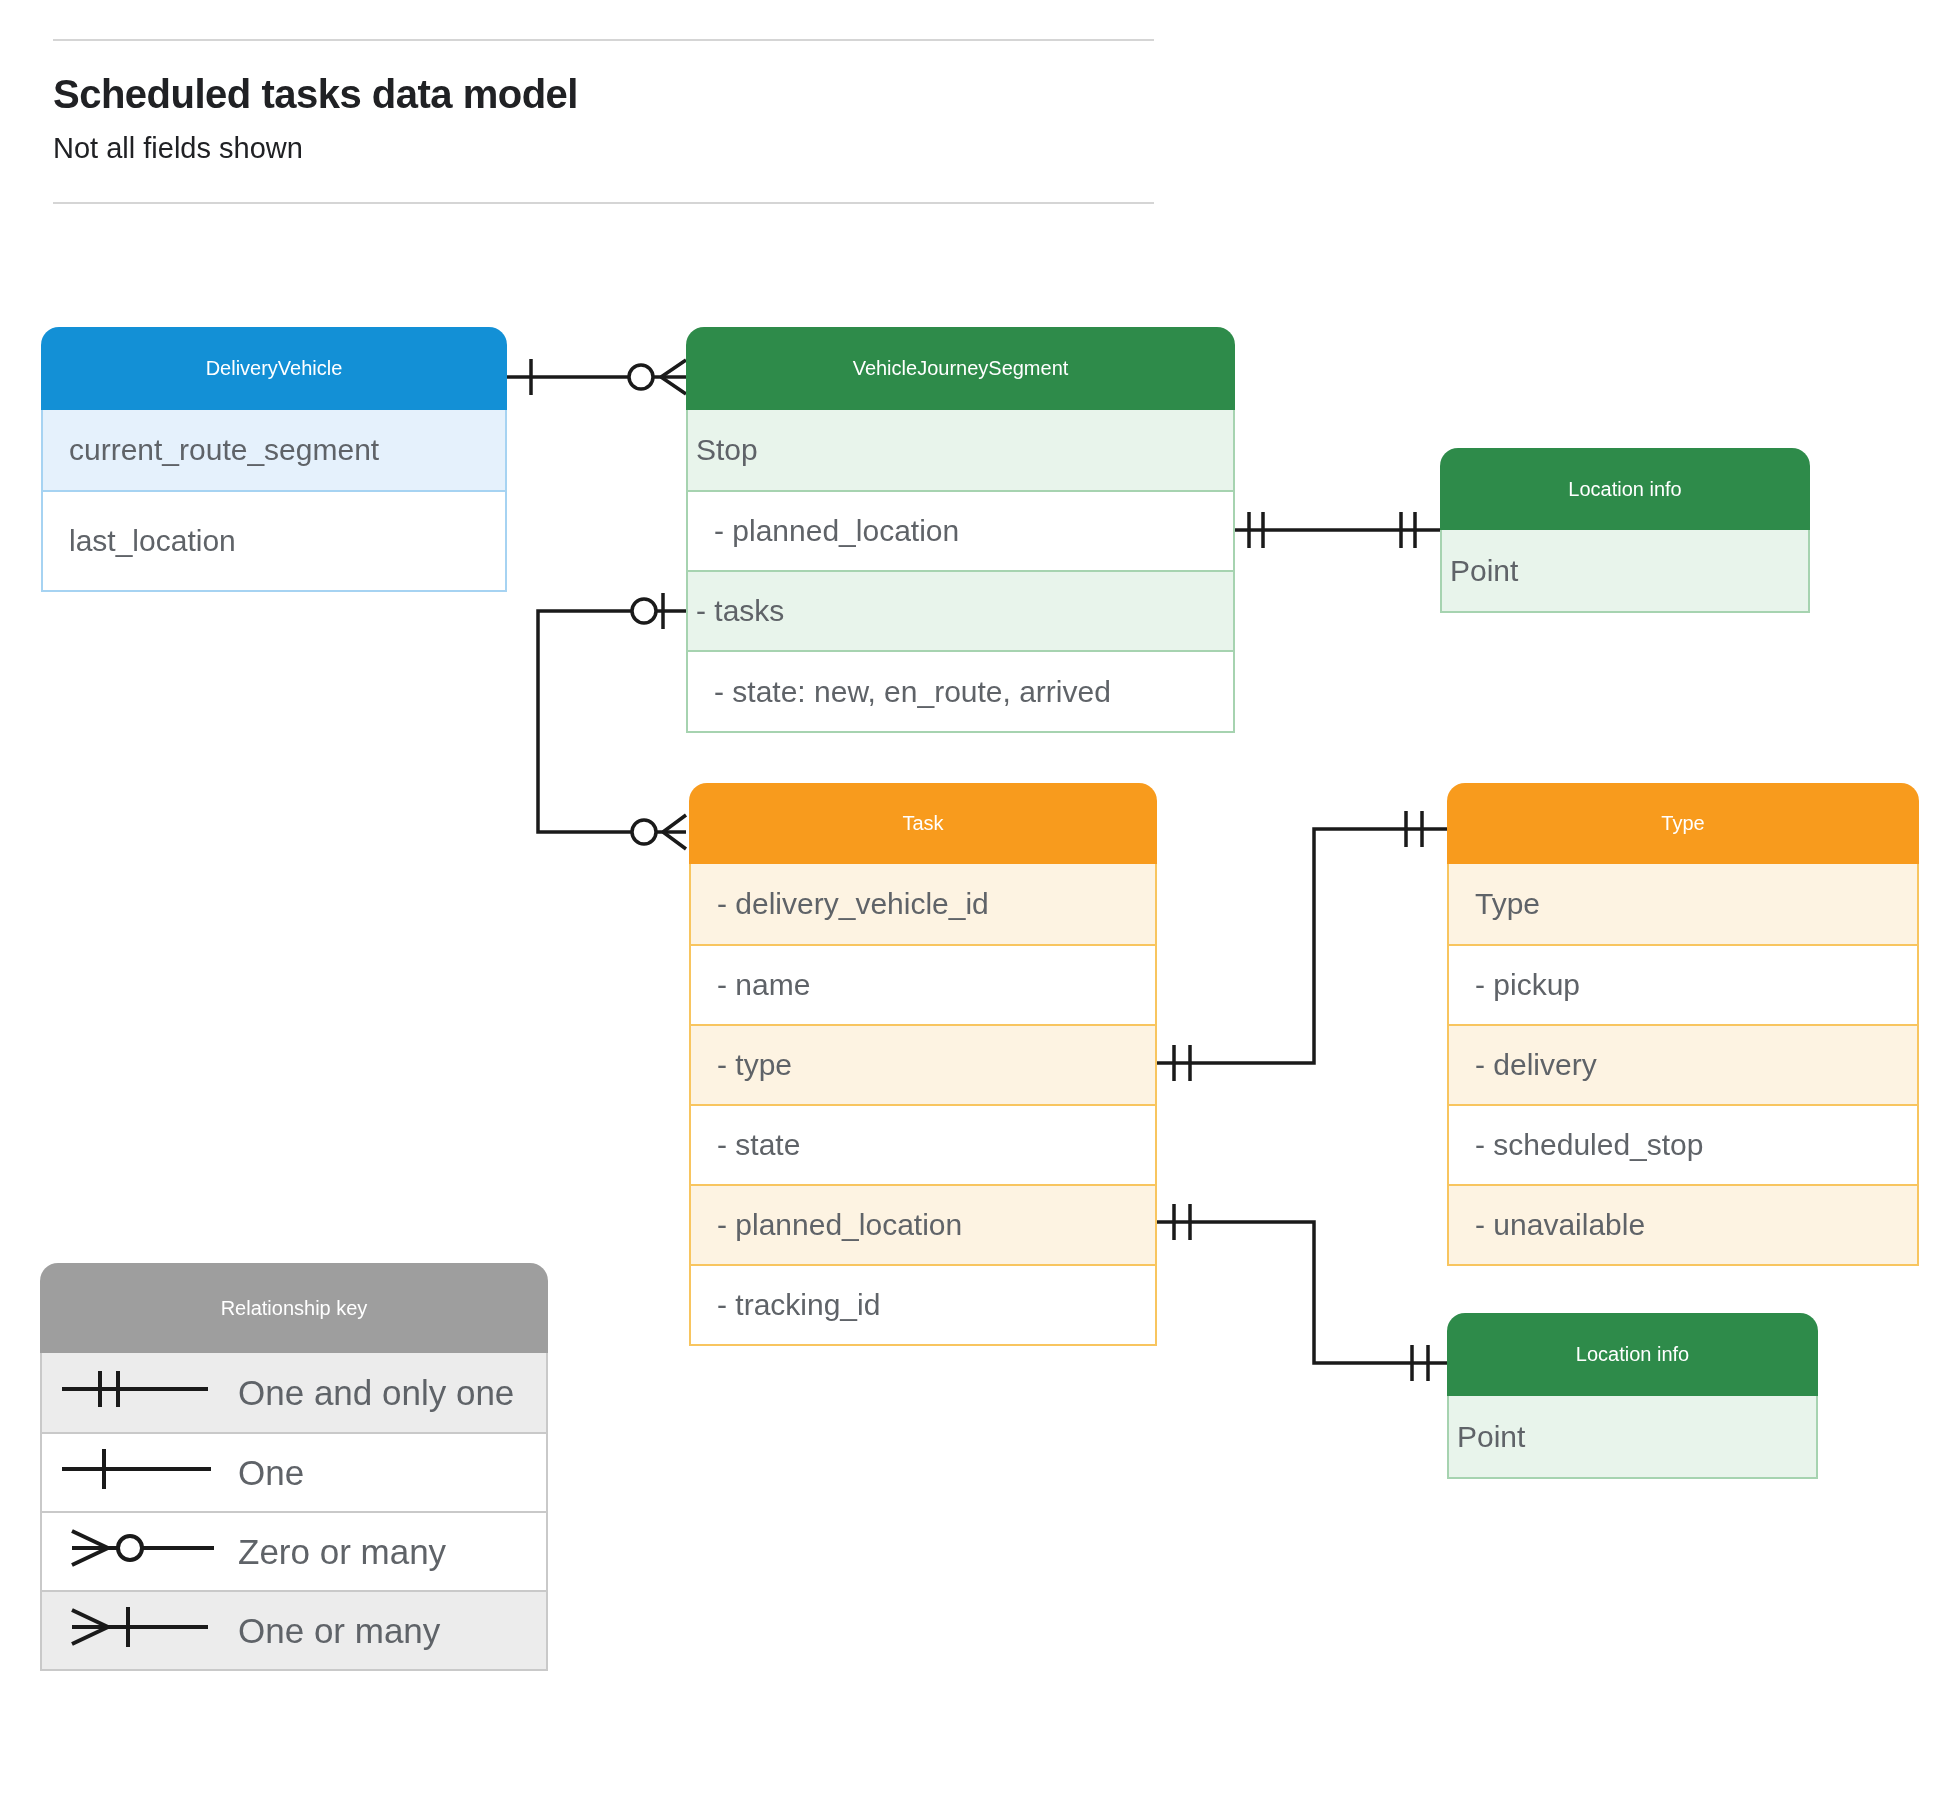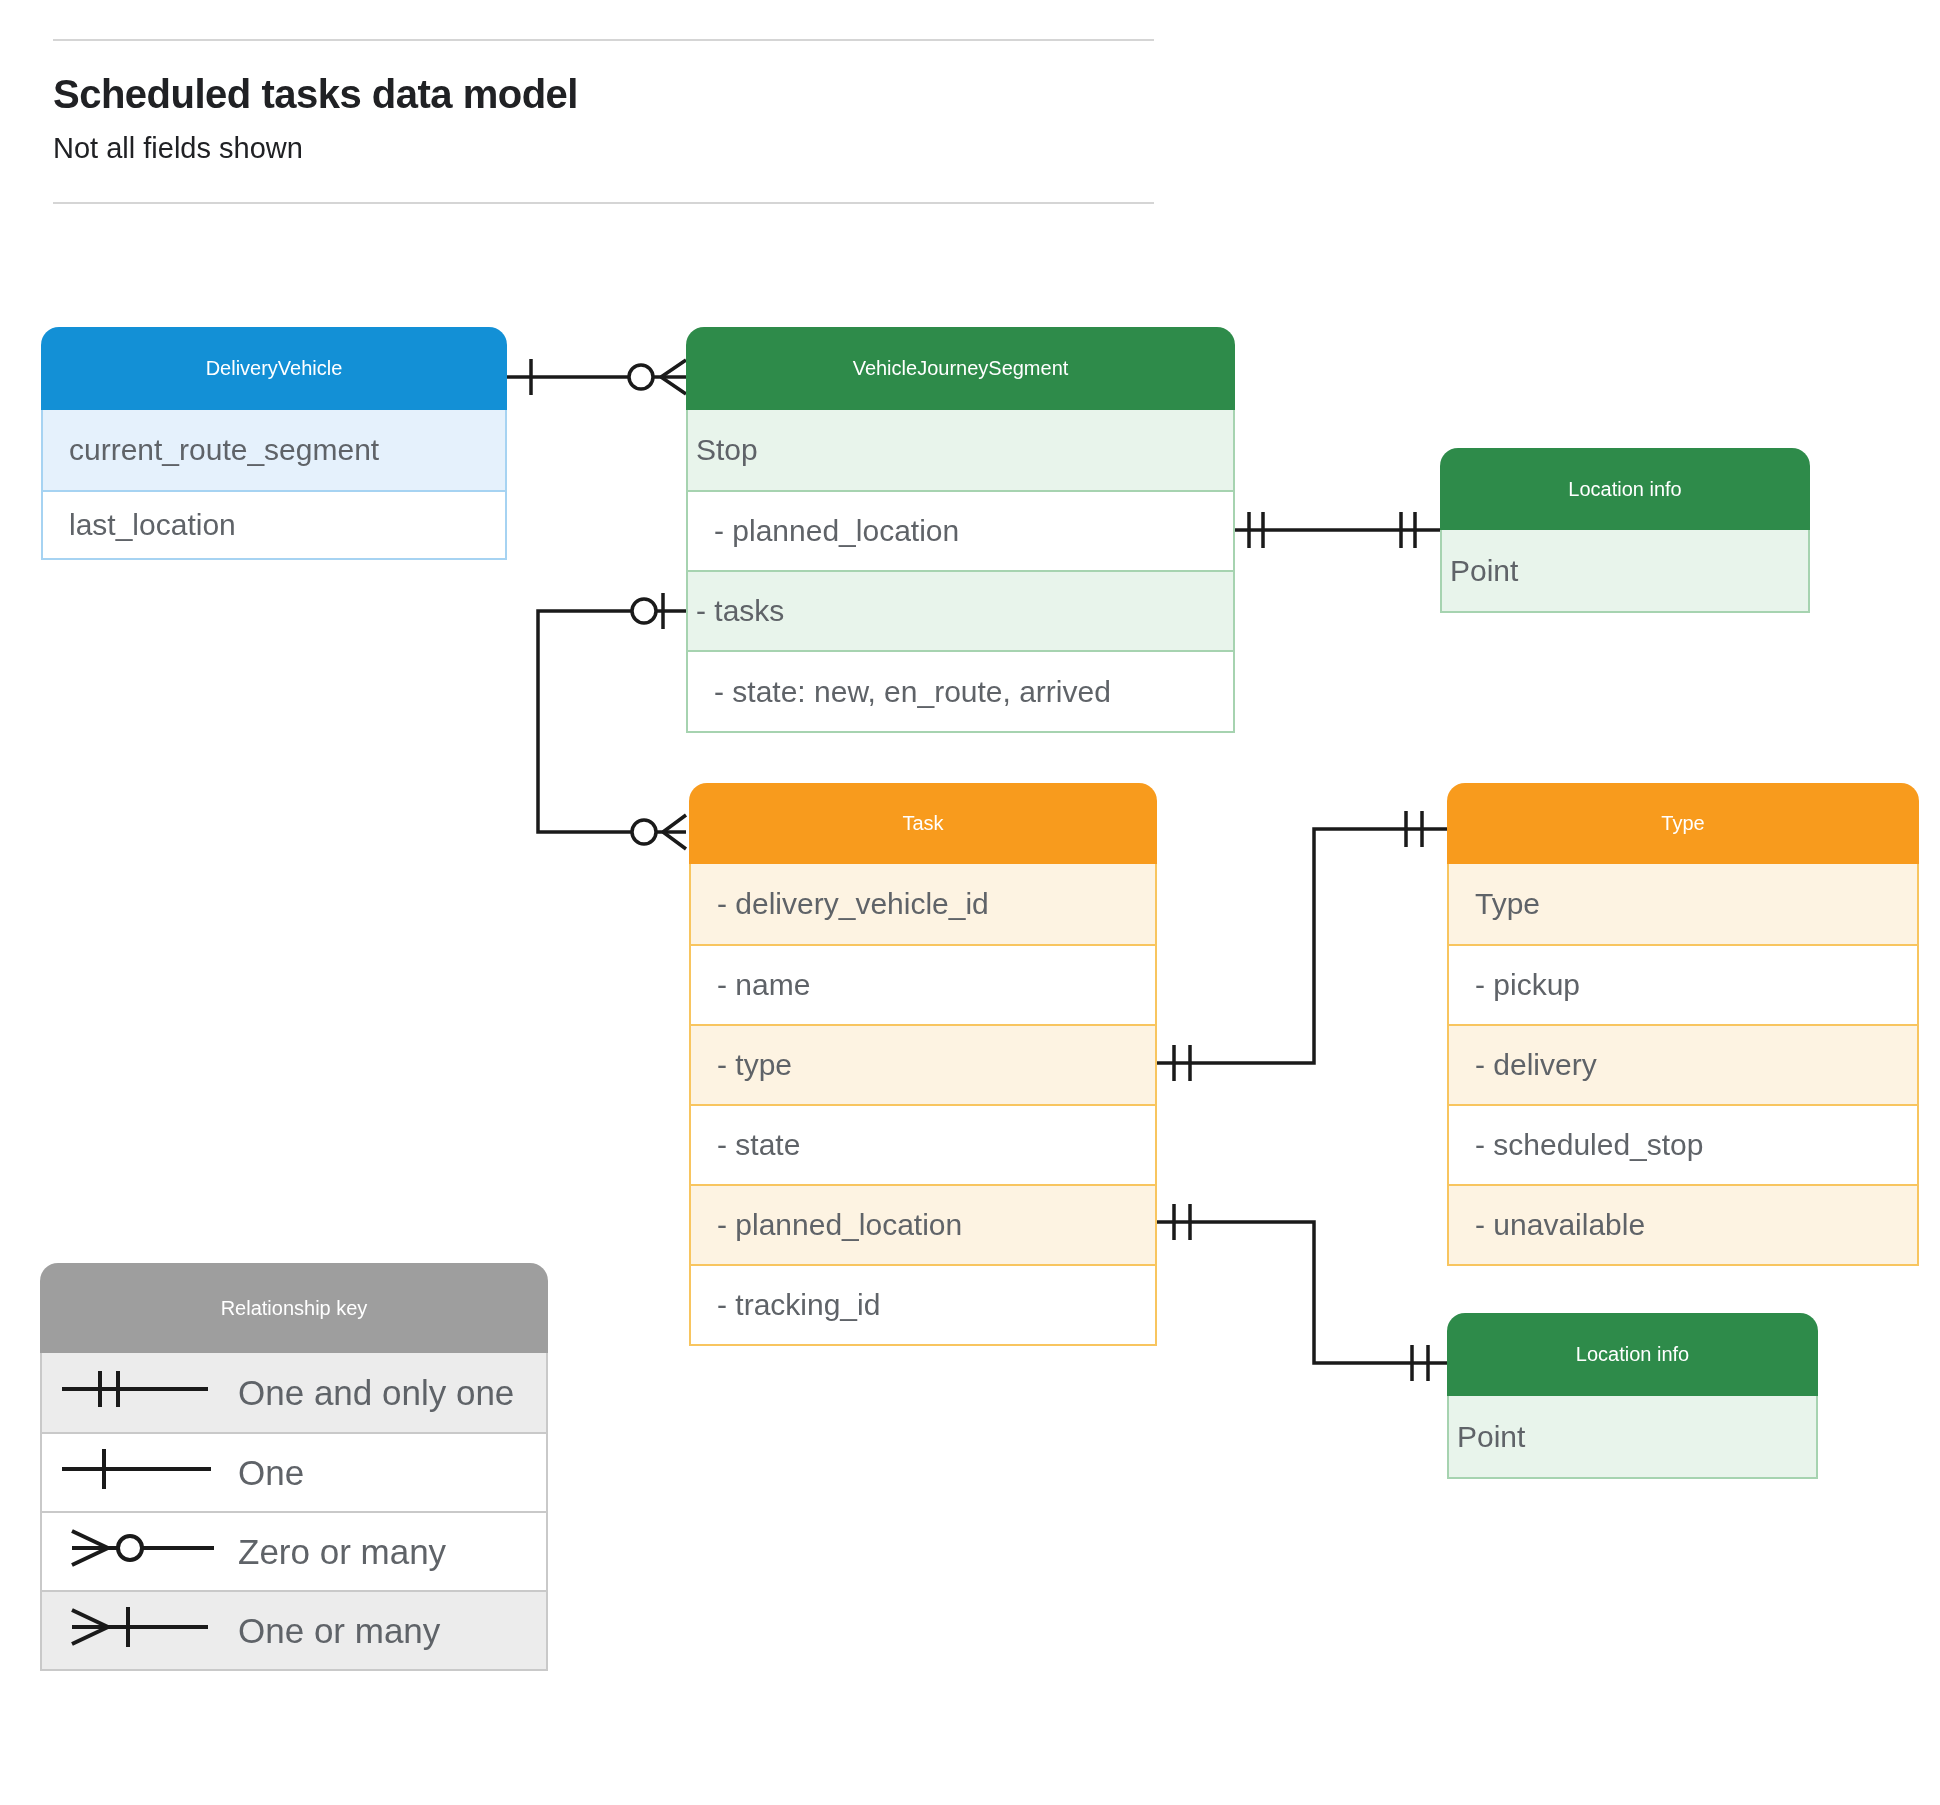--- a/index.html
+++ b/index.html
@@ -97,21 +97,21 @@
       <path d="M1157 1222 H1314 V1363 H1447"></path>
       <path d="M1174 1204 V1240 M1190 1204 V1240"></path>
       <path d="M1412 1345 V1381 M1428 1345 V1381"></path>
     </g>
   </svg>
 
   <div class="entity theme-blue" style="left:41px;top:327px;width:466px">
     <div class="hd" style="height:83px">DeliveryVehicle</div>
     <div class="bd">
       <div class="row tint" style="height:80px">current_route_segment</div>
-      <div class="row" style="height:68px">last_location</div>
+      <div class="row" style="height:100px">last_location</div>
     </div>
   </div>
 
   <div class="entity theme-green" style="left:686px;top:327px;width:549px">
     <div class="hd" style="height:83px">VehicleJourneySegment</div>
     <div class="bd">
       <div class="row tint" style="height:80px">Stop</div>
       <div class="row" style="height:80px">- planned_location</div>
       <div class="row tint" style="height:80px">- tasks</div>
       <div class="row" style="height:81px">- state: new, en_route, arrived</div>

